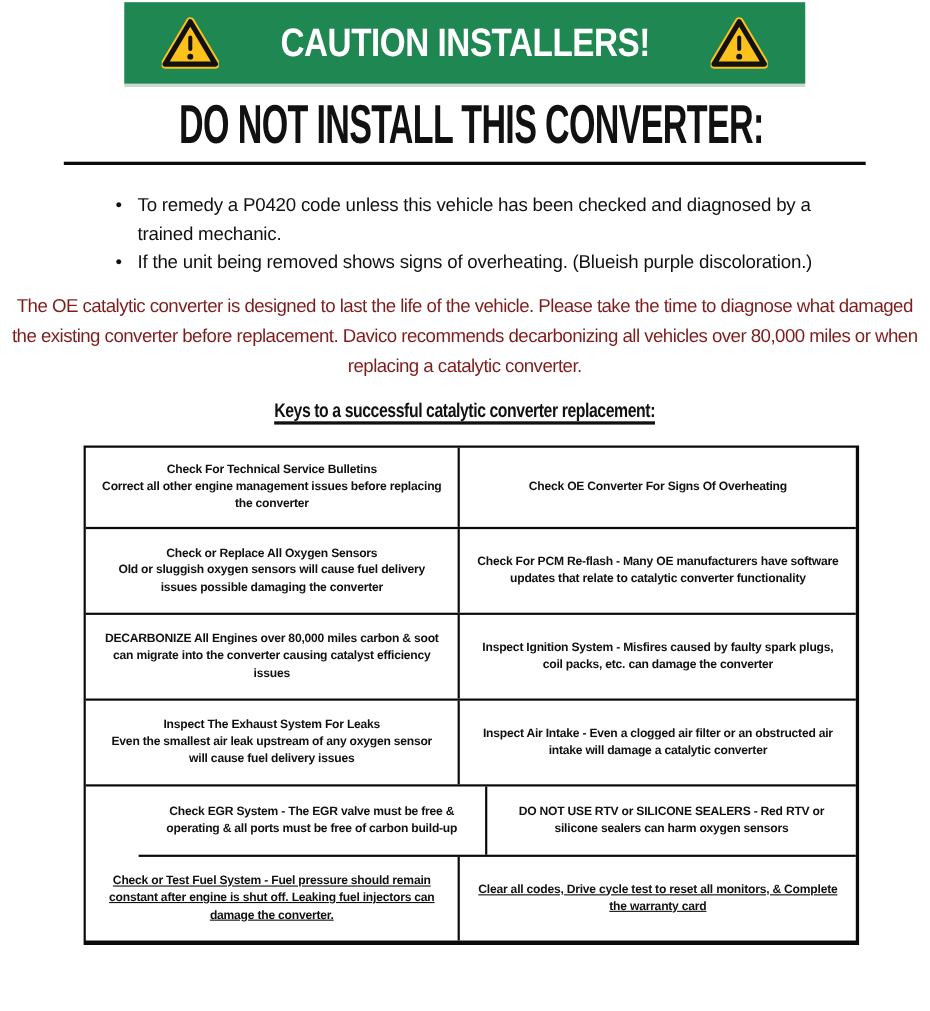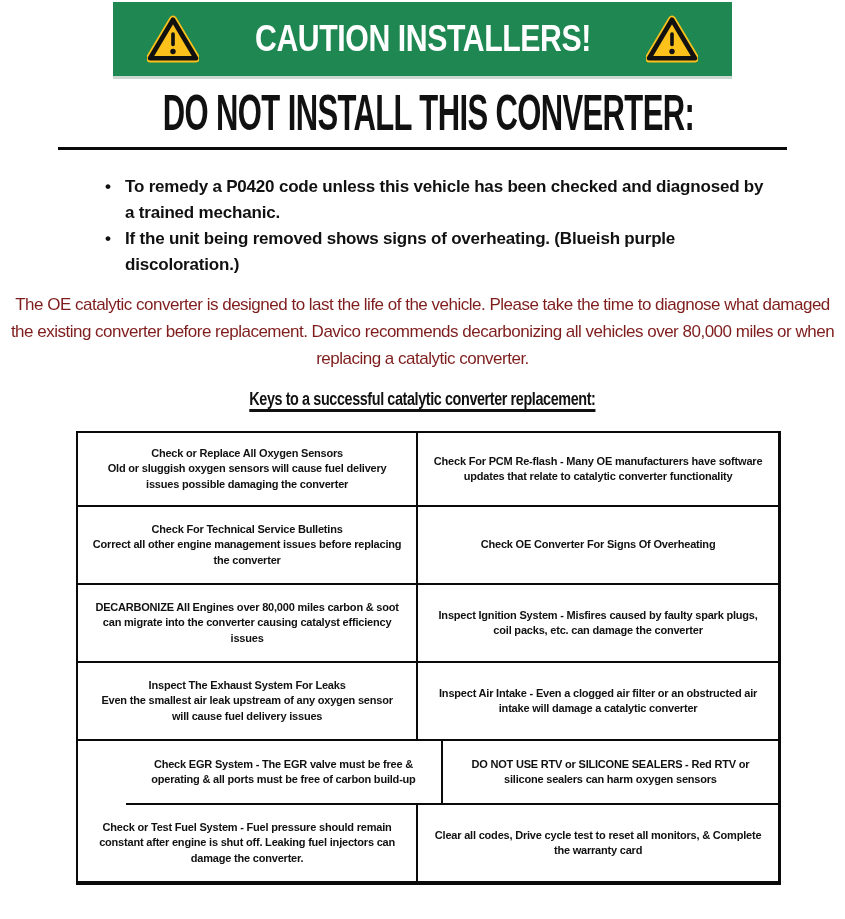--- a/index.html
+++ b/index.html
@@ -45,21 +45,21 @@
   }
   .rule{
     width:729px;height:3px;background:#0a0a0a;margin:8px auto 0 auto;
   }
 
   
   .bullets{
     list-style:none;width:672px;margin:24px 0 0 103px;
   }
   .bullet{
-    position:relative;padding-left:22px;font-weight:bold;
+    position:relative;padding-left:22px;font-weight:normal;
     font-size:17px;line-height:26px;letter-spacing:-0.2px;
   }
   .bullet::before{
     content:"\2022";position:absolute;left:2px;top:0;
     font-size:17px;line-height:26px;
   }
 
   
   .intro{
     margin:13px auto 0 auto;max-width:838px;text-align:center;
@@ -78,21 +78,21 @@
     text-underline-offset:4px;text-decoration-skip-ink:none;
   }
 
   
   .ktable{
     width:705px;margin:17px 0 0 76px;
     border:2px solid #0a0a0a;border-right-width:3px;border-bottom-width:4px;
     background:#fff;
   }
   .trow{display:flex;border-bottom:2px solid #0a0a0a;}
-  .trow:last-child{border-bottom:none;}
+  .trow:last-child{border-bottom:none;text-decoration:underline;}
   .trow:nth-child(1){min-height:74px;}
   .trow:nth-child(2){min-height:78px;}
   .trow:nth-child(3){min-height:78px;}
   .trow:nth-child(4){min-height:78px;}
   .trow:nth-child(5){min-height:64px;margin-left:48px;}
   .trow:nth-child(6){min-height:76px;}
   .tcell{
     display:flex;align-items:center;justify-content:center;
     text-align:center;padding:6px 14px;
   }
@@ -137,38 +137,38 @@
     <li class="bullet">If the unit being removed shows signs of overheating. (Blueish purple discoloration.)</li>
   </ul>
 
   <p class="intro">The OE catalytic converter is designed to last the life of the vehicle. Please take the time to diagnose what damaged the existing converter before replacement. Davico recommends decarbonizing all vehicles over 80,000 miles or when replacing a catalytic converter.</p>
 
   <h2 class="keys"><span class="squeeze">Keys to a successful catalytic converter replacement:</span></h2>
 
   <div class="ktable">
     <div class="trow">
       <div class="tcell left">
+          <span class="cell-text">Check For Technical Service Bulletins
+Correct all other engine management issues before replacing the converter</span>
+        </div>
+      <div class="tcell right">
+          <span class="cell-text">Check OE Converter For Signs Of Overheating</span>
+        </div>
+    </div>
+    <div class="trow">
+      <div class="tcell left">
           <span class="cell-text">Check or Replace All Oxygen Sensors
 Old or sluggish oxygen sensors will cause fuel delivery issues possible damaging the converter</span>
         </div>
       <div class="tcell right">
           <span class="cell-text">Check For PCM Re-flash - Many OE manufacturers have software updates that relate to catalytic converter functionality</span>
         </div>
     </div>
     <div class="trow">
       <div class="tcell left">
-          <span class="cell-text">Check For Technical Service Bulletins
-Correct all other engine management issues before replacing the converter</span>
-        </div>
-      <div class="tcell right">
-          <span class="cell-text">Check OE Converter For Signs Of Overheating</span>
-        </div>
-    </div>
-    <div class="trow">
-      <div class="tcell left">
           <span class="cell-text">DECARBONIZE All Engines over 80,000 miles carbon &amp; soot can migrate into the converter causing catalyst efficiency issues</span>
         </div>
       <div class="tcell right">
           <span class="cell-text">Inspect Ignition System - Misfires caused by faulty spark plugs, coil packs, etc. can damage the converter</span>
         </div>
     </div>
     <div class="trow">
       <div class="tcell left">
           <span class="cell-text">Inspect The Exhaust System For Leaks
 Even the smallest air leak upstream of any oxygen sensor will cause fuel delivery issues</span>

